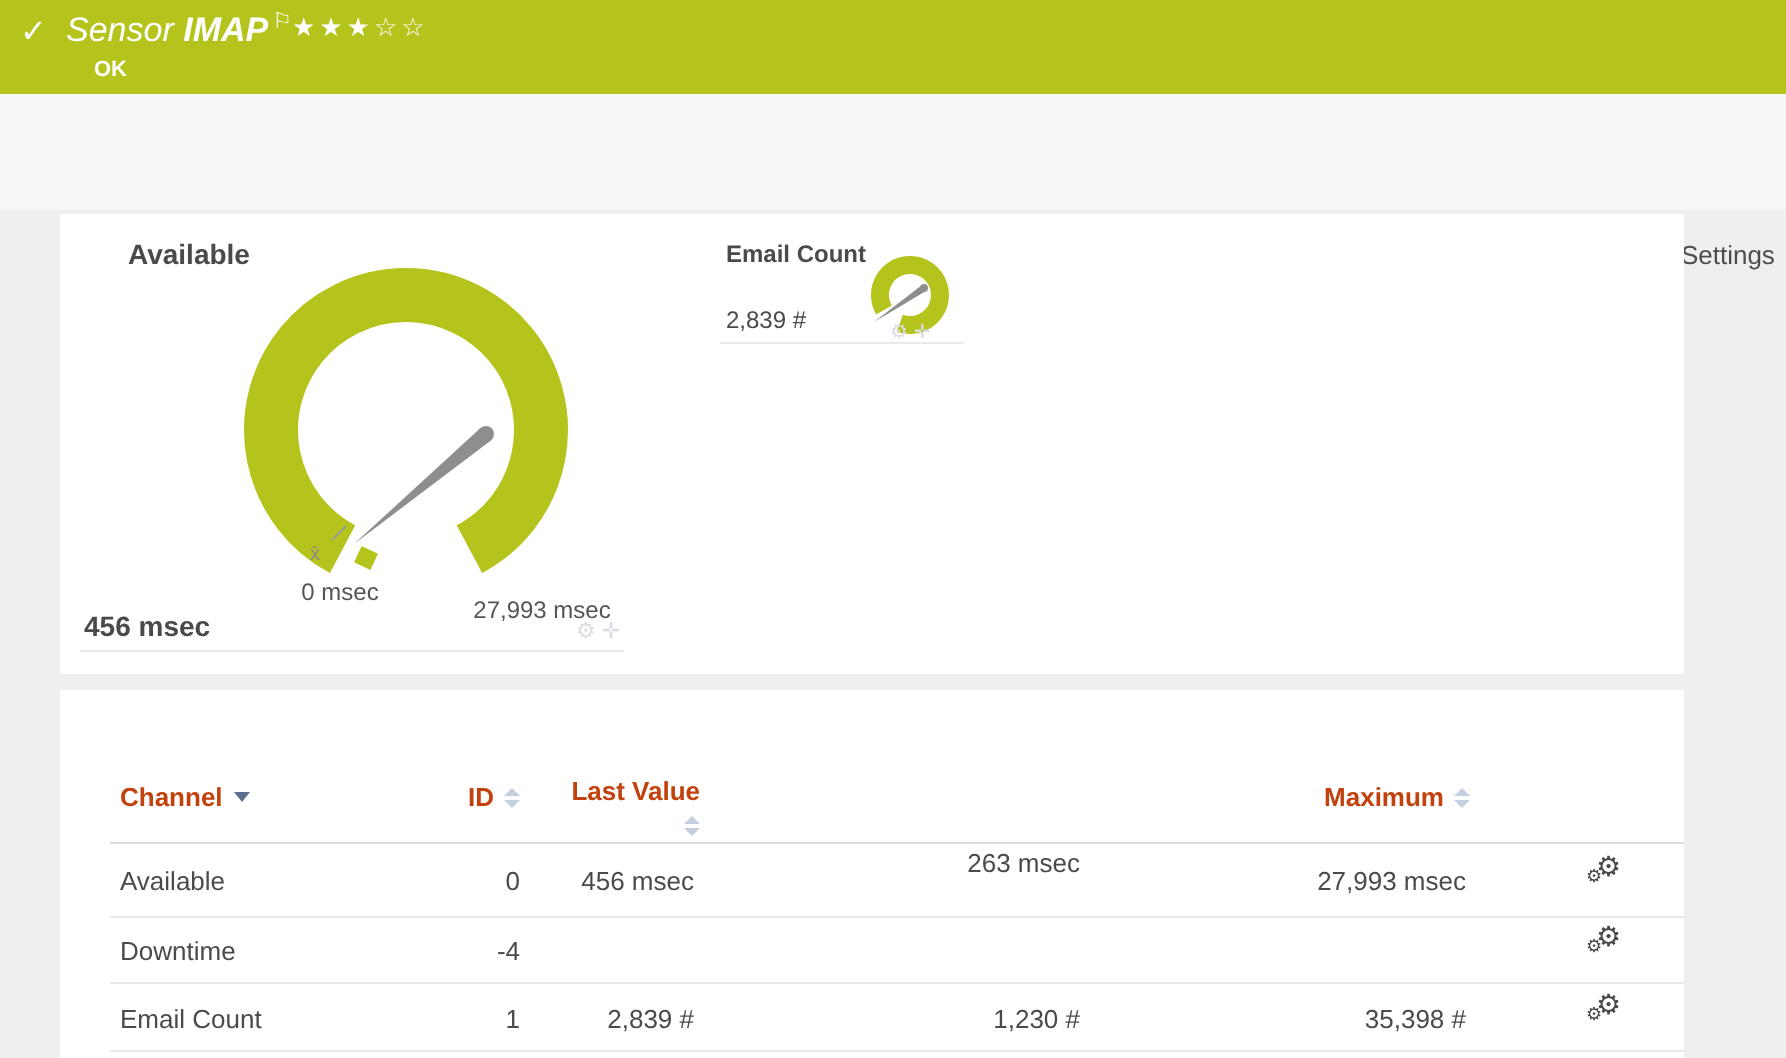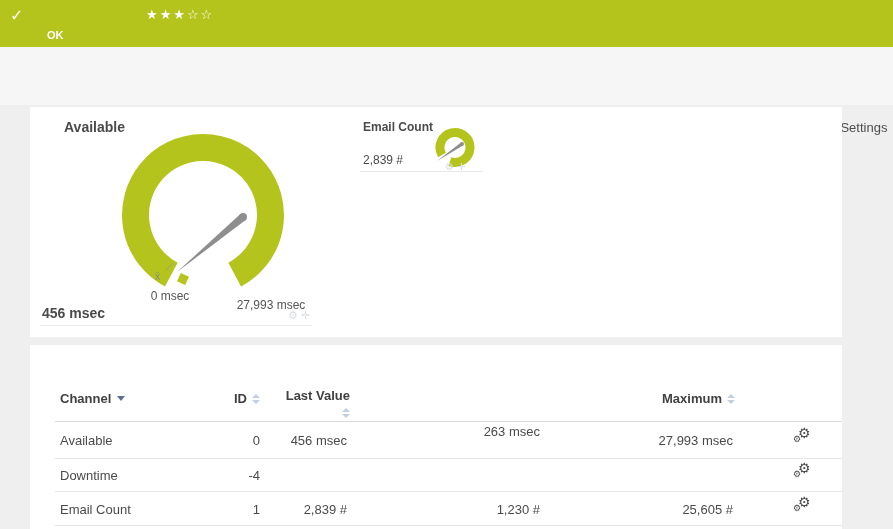--- a/index.html
+++ b/index.html
@@ -36,21 +36,21 @@
   
   .gauge-title { position:absolute; font-weight:bold; color:#4a4a4a; }
   .t14 { font-size:14px; } .t12 { font-size:12px; }
   .scale-label { position:absolute; font-size:12px; color:#555; text-align:center; }
   .cur-value { position:absolute; font-size:14px; font-weight:bold; color:#4a4a4a; }
   .cur-value.small { font-size:12px; font-weight:normal; }
   .faint-icons { position:absolute; color:#d9dde3; letter-spacing:3px; }
   .sep { position:absolute; height:1px; background:#e9e9e9; }
 
   
-  .th { position:absolute; top:46px; font-size:13px; font-weight:bold; color:#404040; white-space:nowrap; }
+  .th { position:absolute; top:46px; font-size:13px; font-weight:bold; color:#c2410c; white-space:nowrap; }
   .th.right { text-align:right; }
   .th.wrap { top:42px; line-height:17px; white-space:normal; }
   .sort { display:inline-block; vertical-align:-1px; margin-left:5px; }
   .sort i { display:block; width:0; height:0; border-left:4px solid transparent; border-right:4px solid transparent; }
   .sort .up { border-bottom:4px solid #c3cfdf; margin-bottom:2px; }
   .sort .down { border-top:4px solid #c3cfdf; }
   .desc { display:inline-block; margin-left:6px; vertical-align:2px; width:0; height:0;
           border-left:4.5px solid transparent; border-right:4.5px solid transparent; border-top:5px solid #5c6f8c; }
   .hline { position:absolute; left:25px; width:820px; height:1px; background:#dcdcdc; }
   .row { position:absolute; left:0; width:858px; }
@@ -61,20 +61,24 @@
   .rowgear .big { font-size:14px; }
   .rowgear .small { font-size:9px; position:absolute; left:-5px; top:6px; }
 </style>
 </head>
 <body>
 
 <div class="stage">
 
   <div class="topbar">
     <span class="check g">✓</span>
+    <div class="title">
+      <span>Sensor</span>
+      <span class="name">IMAP</span><span class="flag g">⚐</span>
+    </div>
     <span class="stars g">★★★☆☆</span>
     <span class="okstatus">OK</span>
   </div>
 
   <div class="tabstrip">
     <div class="tab active" style="left:55px;">
       <span class="ticon">
         <svg width="17" height="17" viewBox="0 0 16 16">
           <circle cx="8" cy="8" r="6.4" fill="#1c9ed9"></circle>
           <polygon points="8,8.5 3.8,15 12.2,15" fill="#f6f6f6"></polygon>
@@ -213,19 +217,19 @@
       <div class="cell right" style="left:590px; width:113px; top:10px;"></div>
       <div class="rowgear g" style="left:768px; top:10px;"><span class="big">⚙</span><span class="small">⚙</span></div>
     </div>
     <div class="rowline" style="top:146px;"></div>
 
     <div class="row" style="top:146px; height:34px;">
       <div class="cell" style="left:30px; top:11px;">Email Count</div>
       <div class="cell right" style="left:140px; width:90px; top:11px;">1</div>
       <div class="cell right" style="left:230px; width:87px; top:11px;">2,839 #</div>
       <div class="cell right" style="left:400px; width:110px; top:11px;">1,230 #</div>
-      <div class="cell right" style="left:590px; width:113px; top:11px;">25,605 #</div>
+      <div class="cell right" style="left:590px; width:113px; top:11px;">35,398 #</div>
       <div class="rowgear g" style="left:768px; top:11px;"><span class="big">⚙</span><span class="small">⚙</span></div>
     </div>
     <div class="rowline" style="top:180px;"></div>
   </div>
 
 </div>
 
 </body></html>

